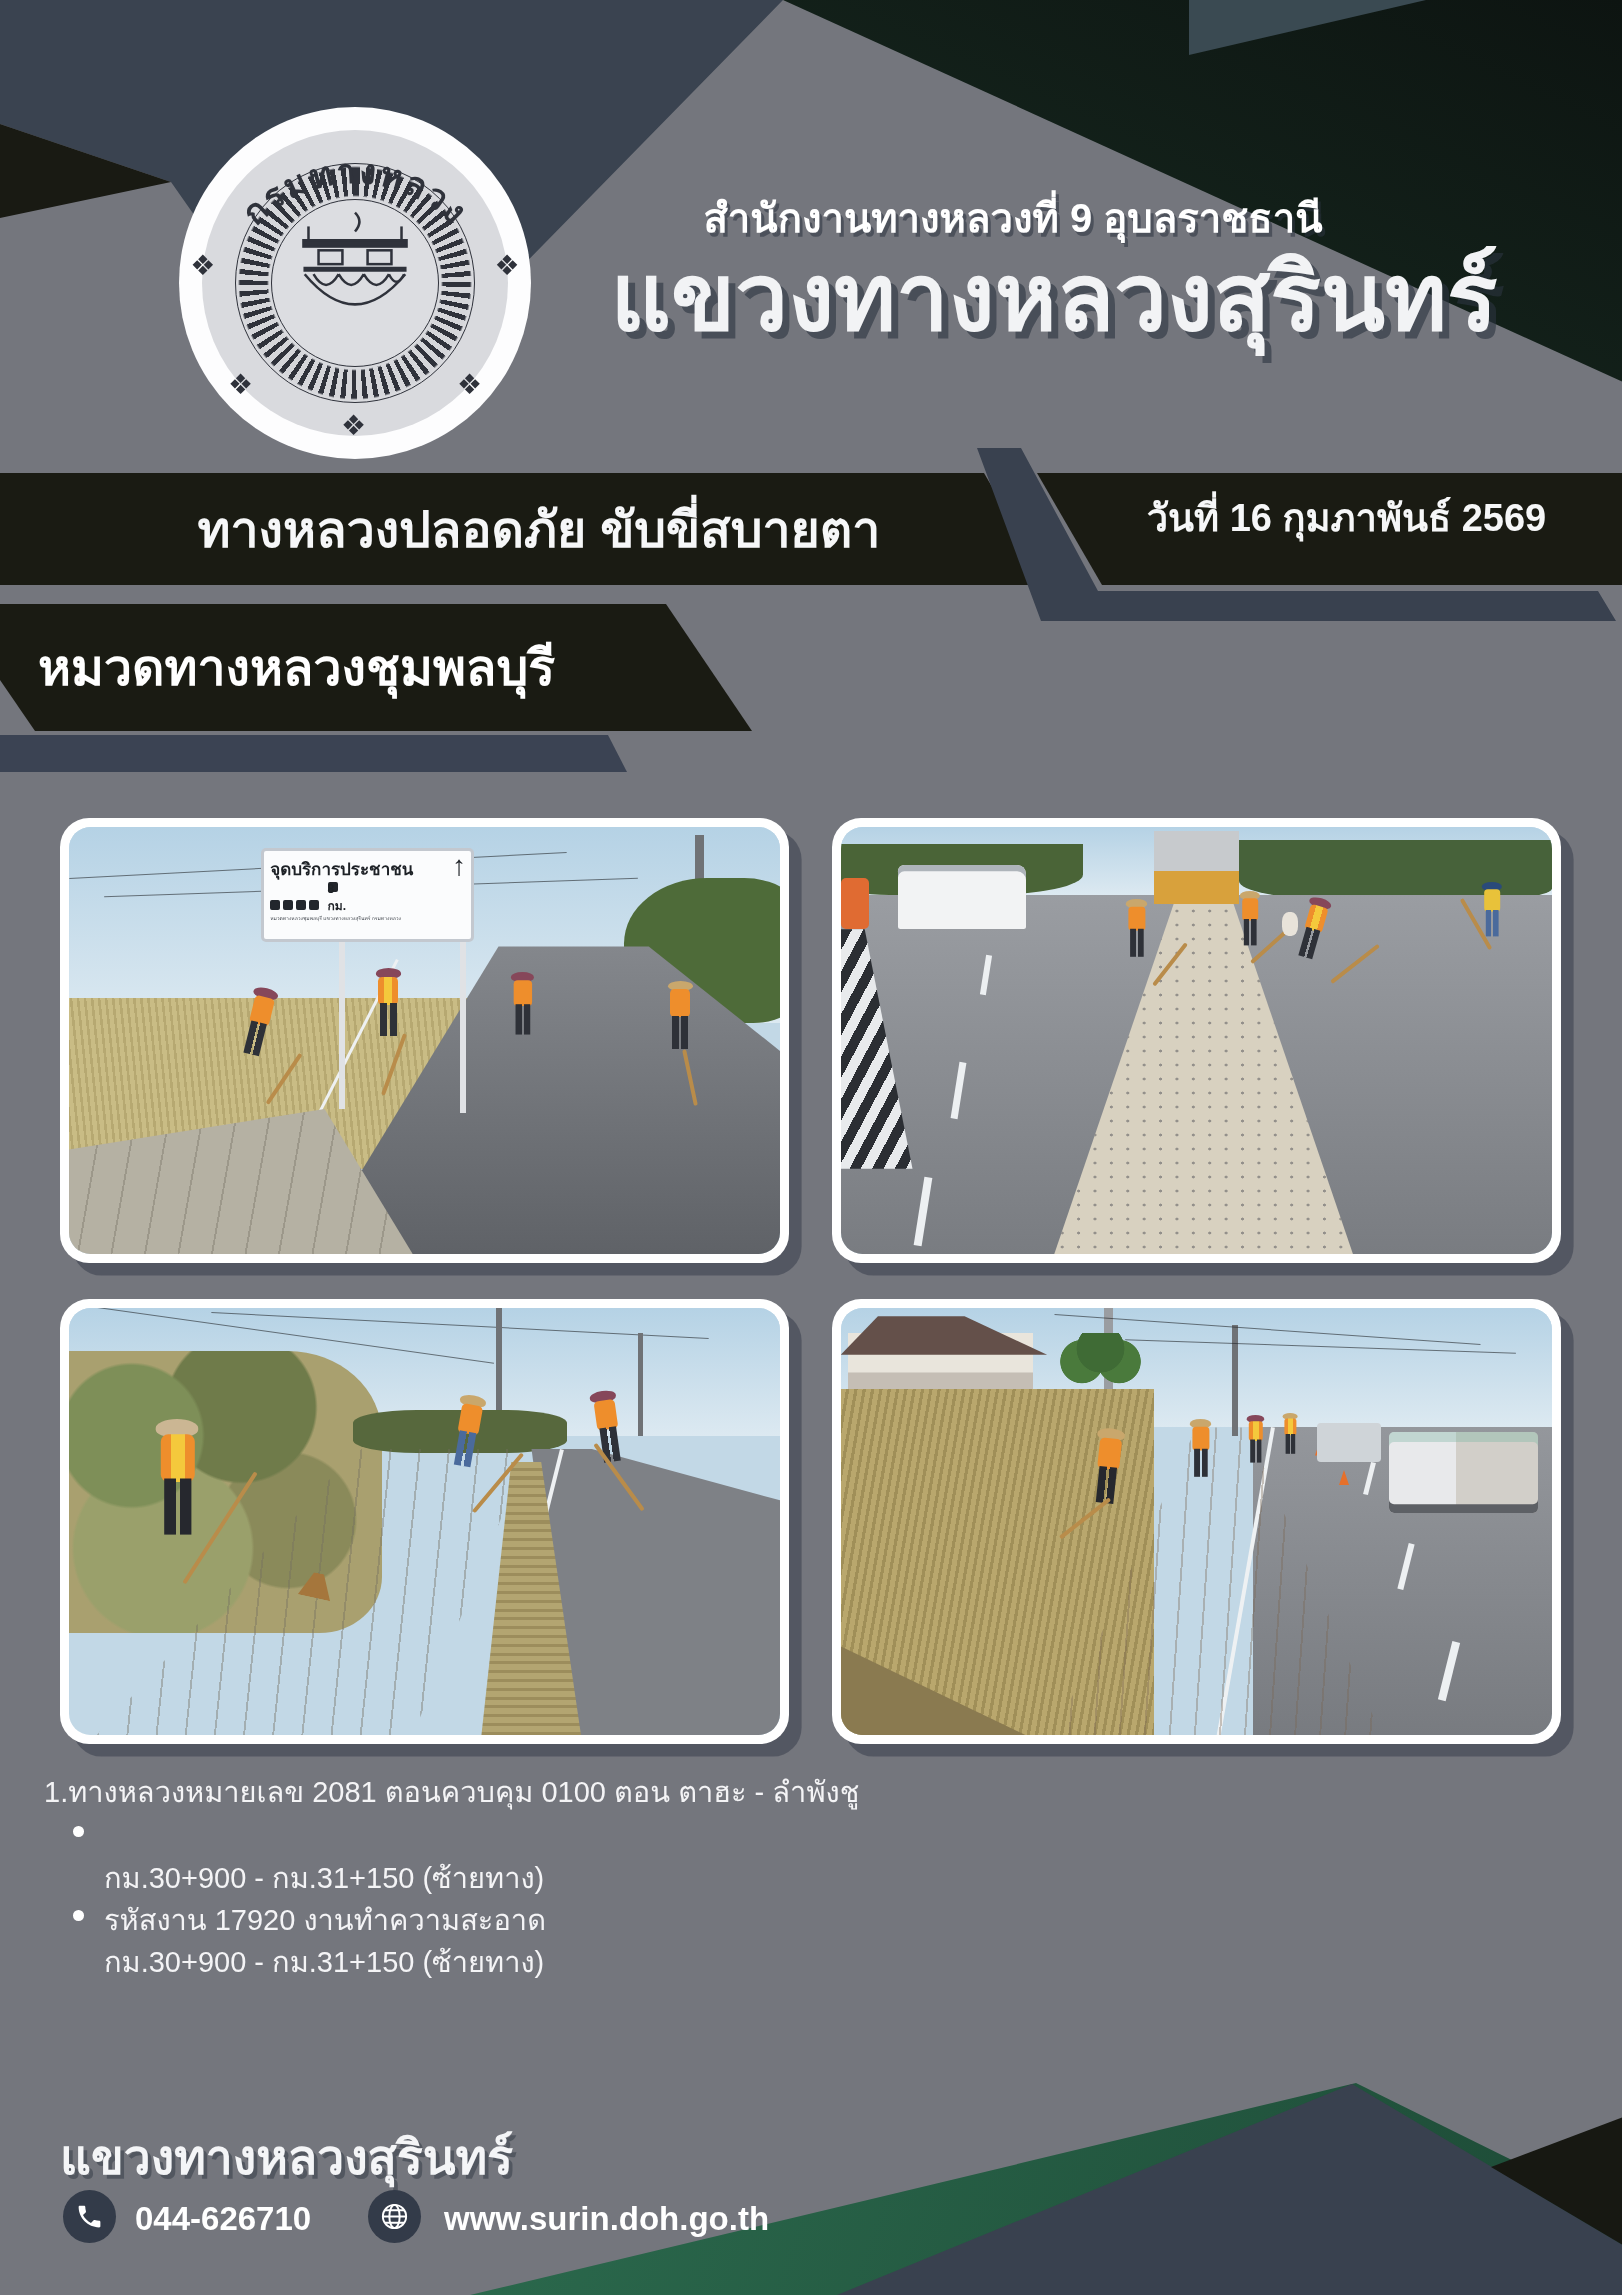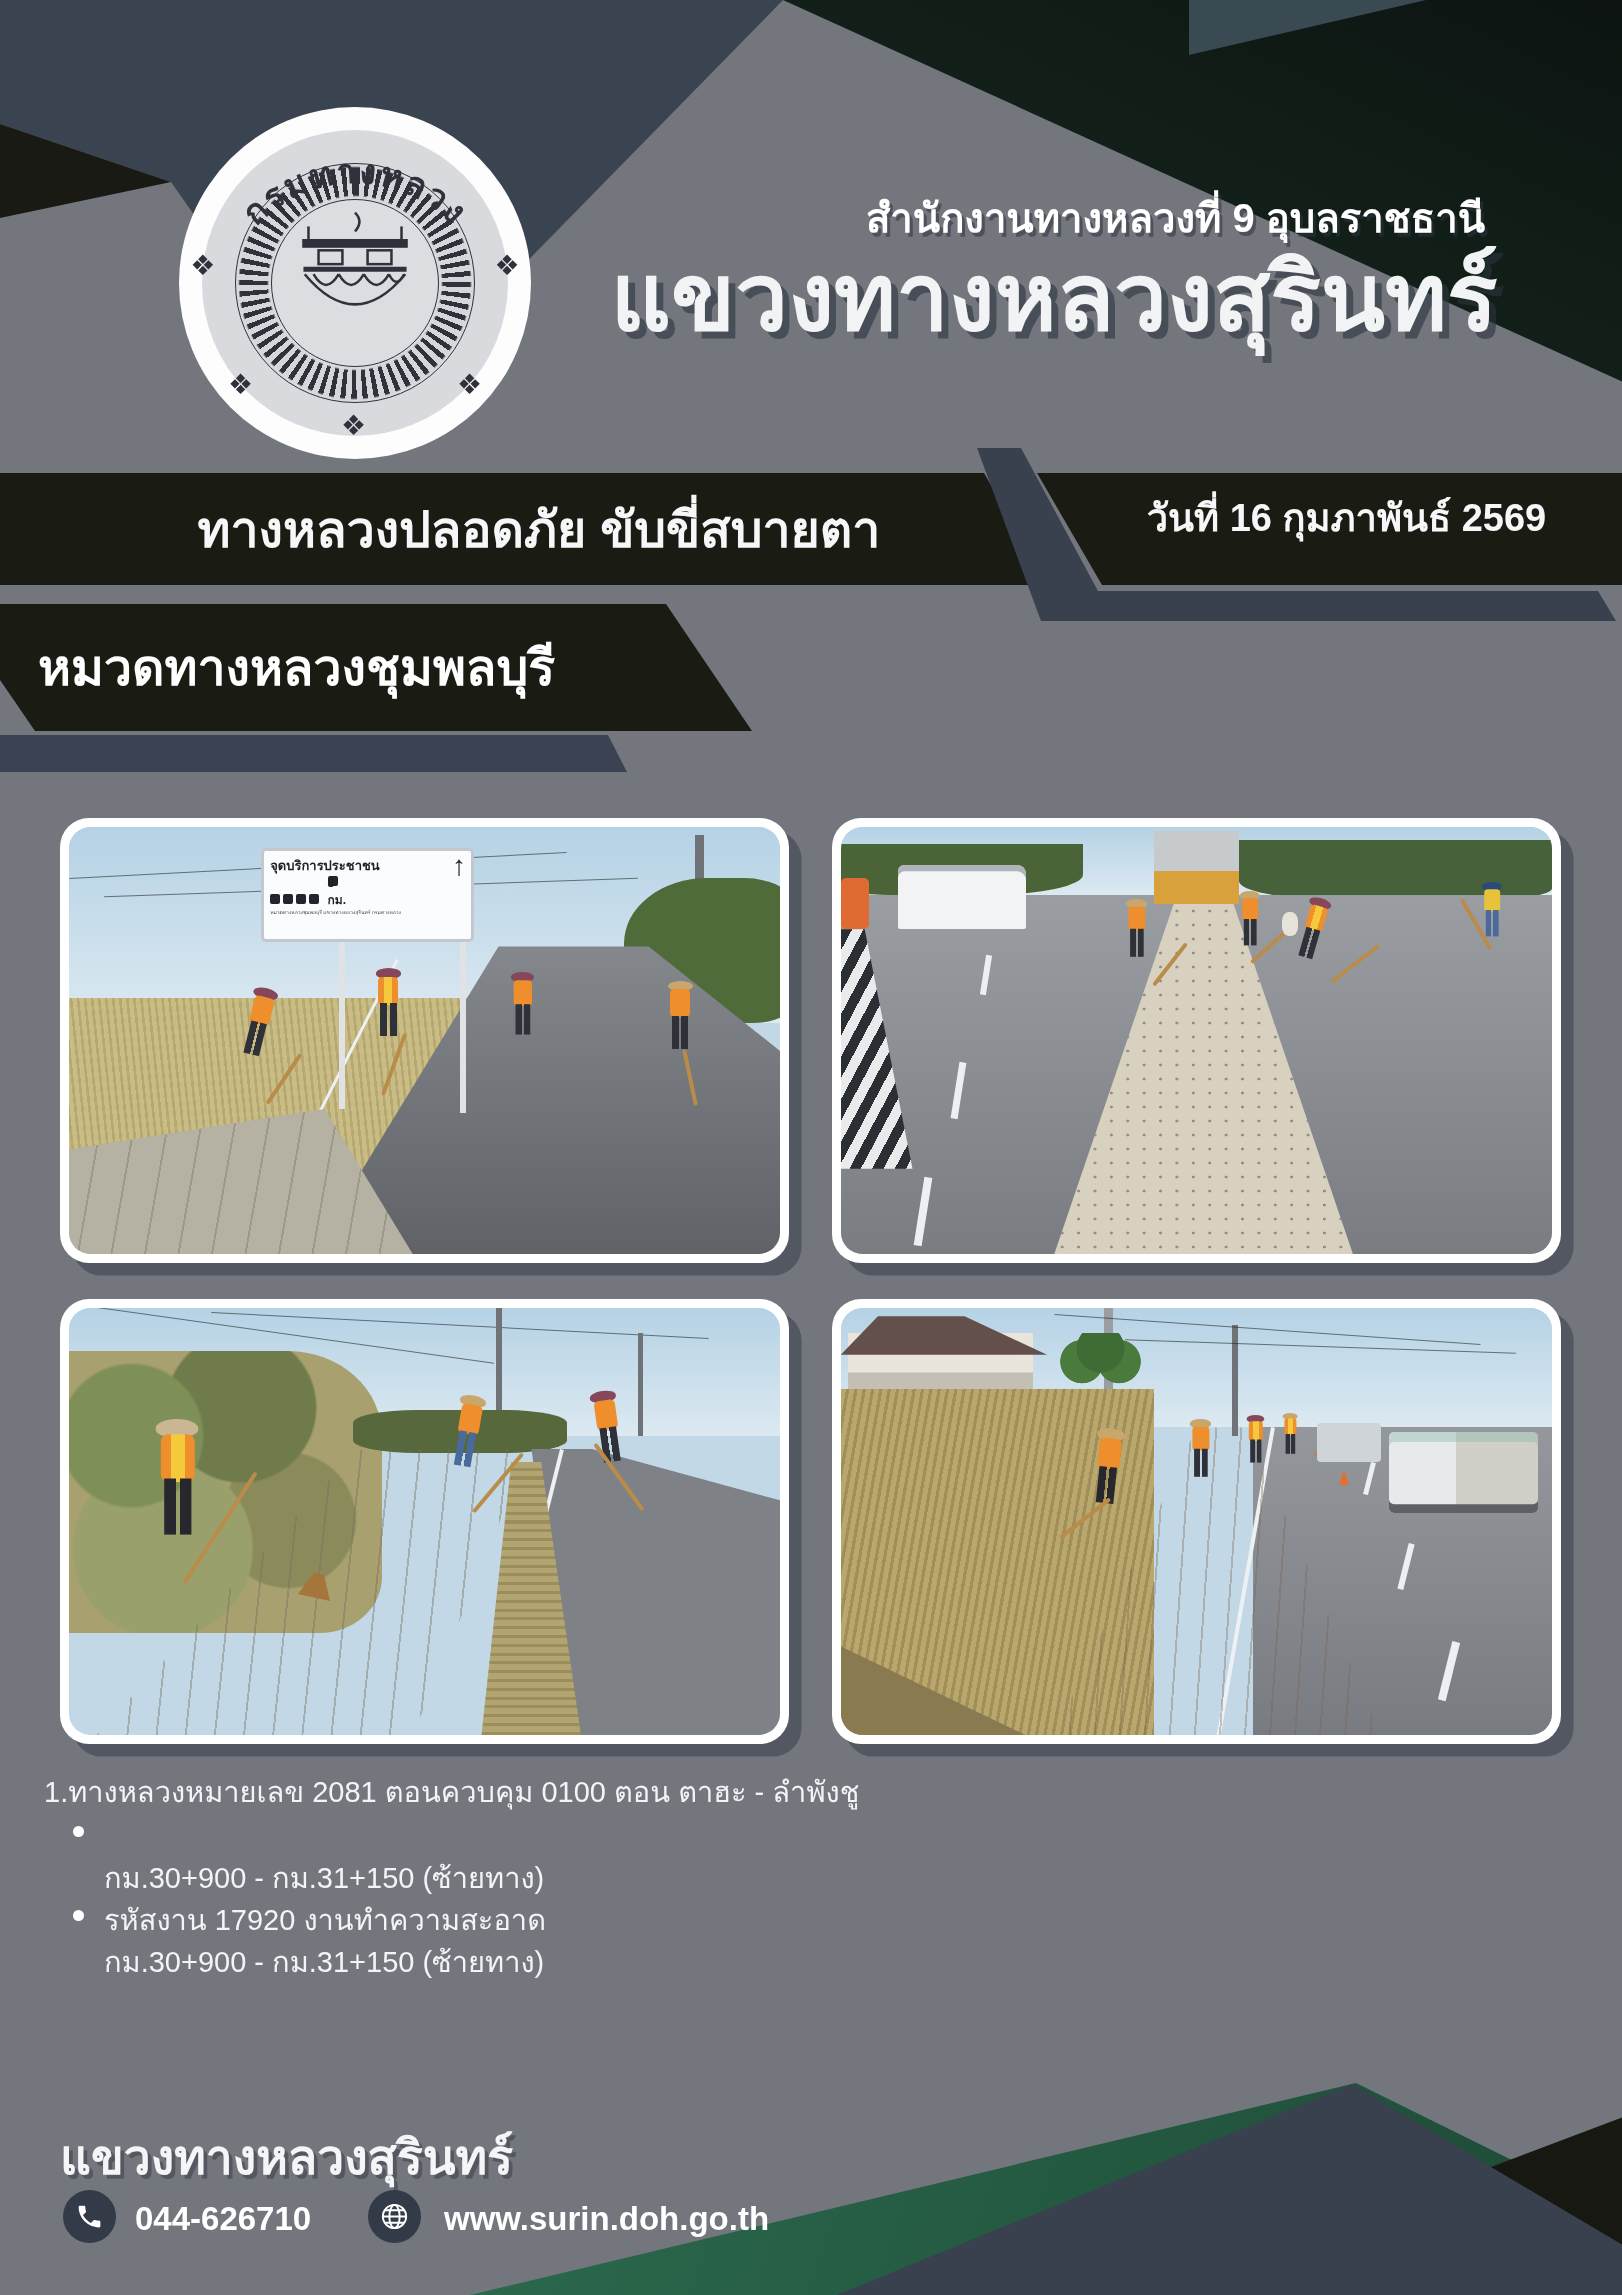--- a/index.html
+++ b/index.html
@@ -24,21 +24,21 @@
   .date{top:473px;left:1070px;width:553px;height:88px;display:flex;align-items:center;justify-content:center;
         color:#f6f7f8;font-size:38px;font-weight:bold;white-space:nowrap;}
   
   .sec-black{top:604px;left:0;width:818px;height:127px;background:#1a1b13;
              clip-path:polygon(0 0,666px 0,752px 127px,35px 127px,0 76px);}
   .sec-shadow{top:735px;left:0;width:692px;height:37px;background:#3b4353;
               clip-path:polygon(0 0,608px 0,627px 37px,0 37px);}
   .sec-title{top:609px;left:38px;width:680px;height:117px;display:flex;align-items:center;color:#fff;
              font-size:50px;font-weight:bold;white-space:nowrap;}
   
-  .office{top:186px;left:541px;width:944px;text-align:right;color:#fff;font-size:40px;font-weight:bold;
+  .office{top:186px;left:541px;width:944px;text-align:center;color:#fff;font-size:40px;font-weight:bold;
           text-shadow:3.1px 3.8px 0 rgba(43,51,63,.55);white-space:nowrap;}
   .district{top:244px;left:582px;width:944px;text-align:center;color:#f2f3f5;font-size:94px;font-weight:bold;
             line-height:1.15;text-shadow:7px 7px 0 rgba(43,51,63,.6);white-space:nowrap;}
   
   .logo{left:179px;top:107px;width:352px;height:352px;}
   .logo .outer{position:absolute;inset:0;border-radius:50%;background:#fdfdfe;}
   .logo .inner{position:absolute;inset:22.7px;border-radius:50%;background:#d9dade;}
   .logo .ring1{position:absolute;left:50%;top:50%;width:238px;height:238px;transform:translate(-50%,-50%);
                border:1.9px solid #2f323b;border-radius:50%;}
   .logo .gear{position:absolute;left:50%;top:50%;width:239px;height:239px;transform:translate(-50%,-50%);border-radius:50%;
@@ -80,21 +80,21 @@
   .foot-slate{clip-path:polygon(837px 2295px,1352px 2084px,1623px 2245px,1623px 2295px);background:#39414f;}
   .foot-dark{clip-path:polygon(1491px 2167px,1623px 2117px,1623px 2245px);background:#171812;}
   .foot-org{top:2119px;left:60px;color:#f4f5f7;font-size:48px;font-weight:bold;
             text-shadow:3.8px 3.8px 0 rgba(43,51,63,.45);white-space:nowrap;}
   .ic-circle{position:absolute;width:53px;height:53px;border-radius:50%;background:#333b49;
              display:flex;align-items:center;justify-content:center;}
   .foot-val{position:absolute;color:#fff;font-size:33px;font-weight:bold;white-space:nowrap;}
   
   .signboard{position:absolute;left:27%;top:5%;width:30%;height:22%;background:#fbfcfd;border:3.1px solid #c3c8cf;
              border-radius:5px;box-sizing:border-box;padding:3.8px 6.3px;color:#1d2126;}
-  .signboard .t1{font-size:13px;font-weight:bold;}
+  .signboard .t1{font-size:17px;font-weight:bold;}
   .signboard .arrow{position:absolute;right:5px;top:1.3px;font-size:28px;font-weight:bold;line-height:1;}
   .signboard .icons span{display:inline-block;width:10px;height:10px;background:#22262c;margin-right:3.1px;border-radius:1.9px;}
   .signboard .dist{display:inline-block;font-size:12px;font-weight:bold;margin-left:5px;}
   .signboard .foot{font-size:5px;margin-top:2.5px;color:#3a3f46;white-space:nowrap;overflow:hidden;}
 </style>
 </head>
 <body>
 
 <div class="page">
 

